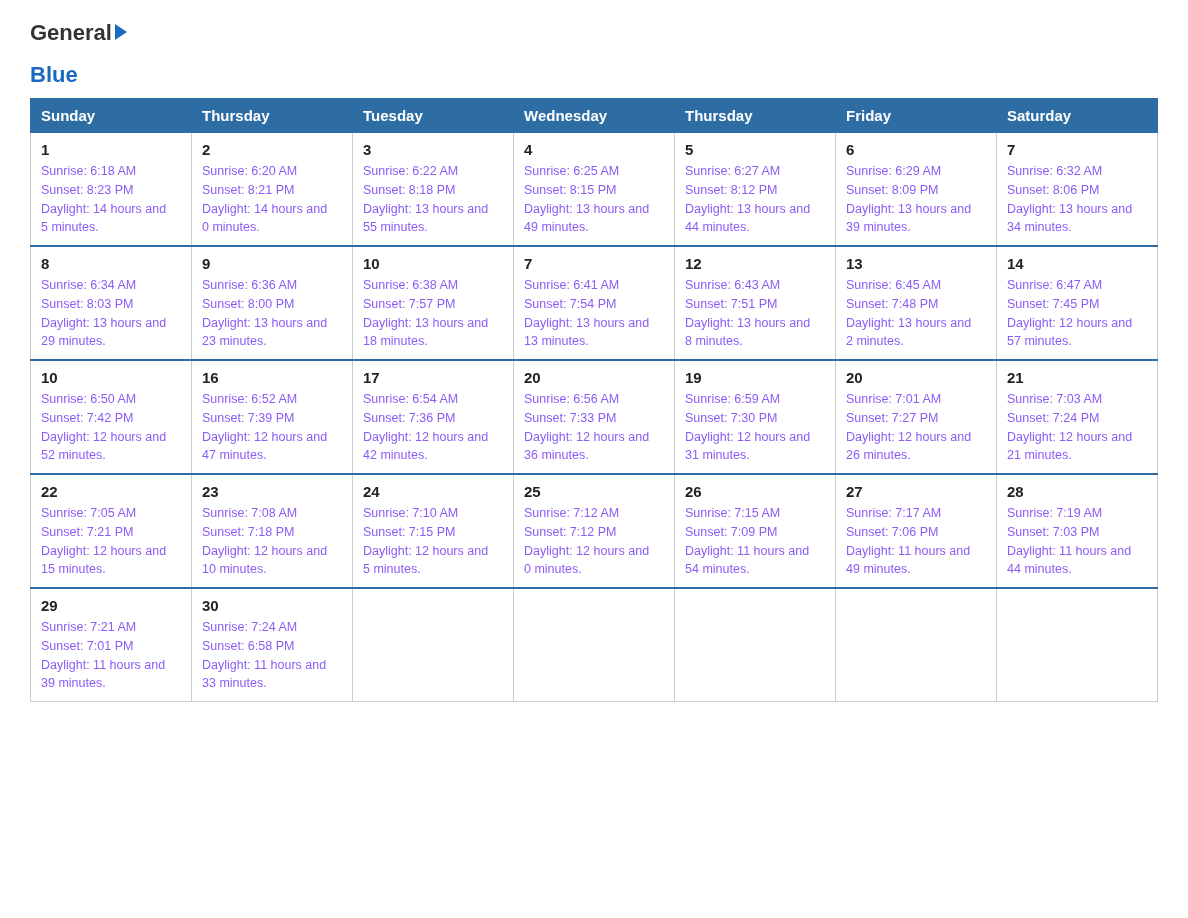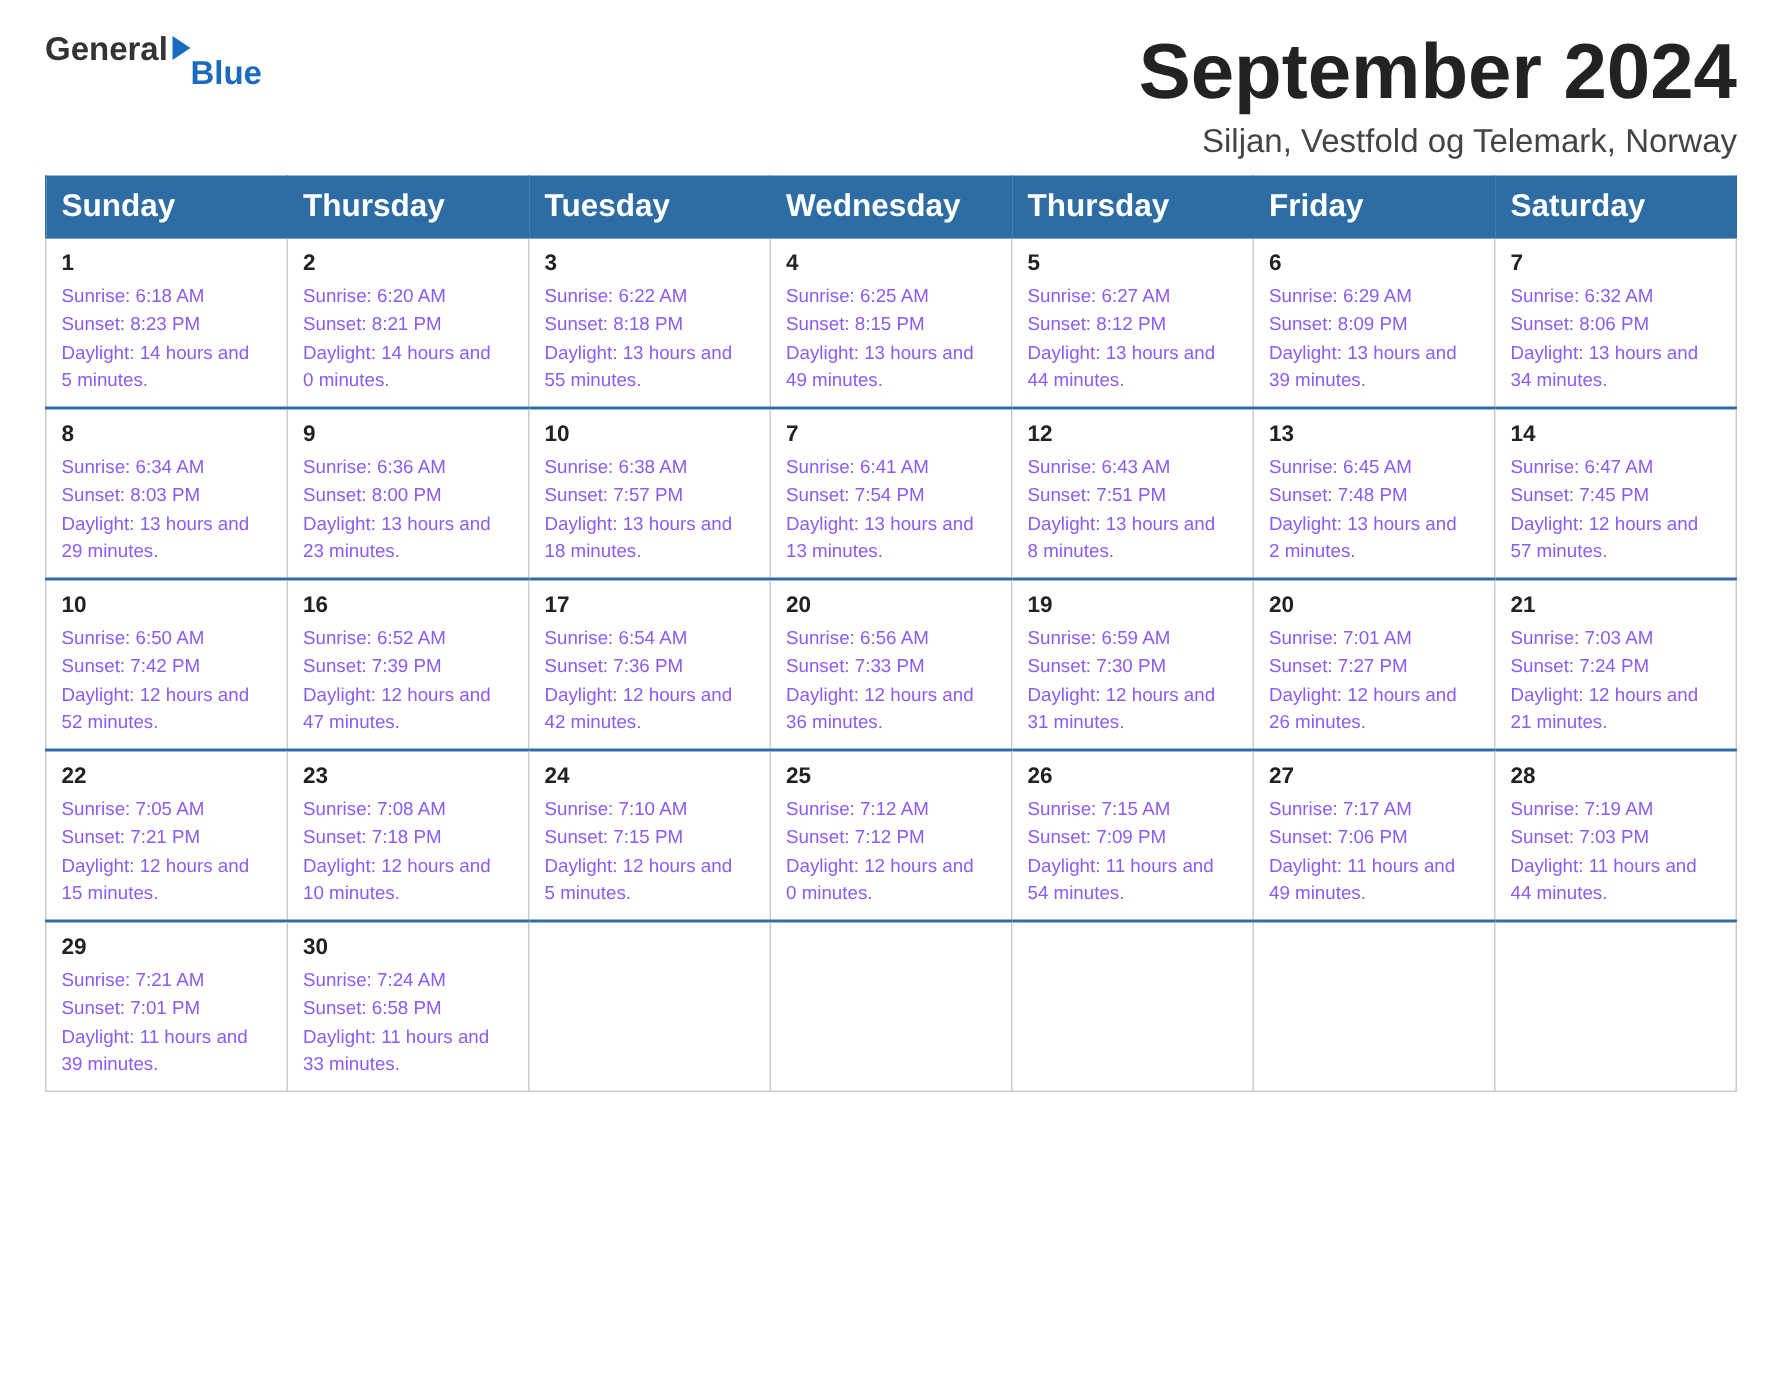--- a/index.html
+++ b/index.html
@@ -11,20 +11,21 @@
       min-height: 918px;
     }
     .header-row {
       display: flex;
       justify-content: space-between;
       align-items: flex-start;
       margin-bottom: 10px;
     }
     .logo {
       display: flex;
+      flex-direction: column;
       align-items: flex-start;
     }
     .logo-general {
       font-size: 22px;
       font-weight: bold;
       color: #333;
       display: flex;
       align-items: center;
     }
     .logo-blue-text {
@@ -62,21 +63,21 @@
       margin-top: 4px;
     }
     .calendar-table {
       width: 100%;
       border-collapse: collapse;
       margin-top: 10px;
     }
     .calendar-table th {
       background-color: #2e6da4;
       color: #fff;
-      font-size: 21px;
+      font-size: 15px;
       font-weight: bold;
       padding: 8px 10px;
       text-align: left;
       border: 1px solid #2e6da4;
     }
     .calendar-table td {
       vertical-align: top;
       padding: 8px 10px;
       border: 1px solid #ccc;
       font-size: 13px;
@@ -113,24 +114,20 @@
 
 <div class="header-row">
   <div class="logo">
     <div class="logo-line1">
       <span class="logo-general">General</span>
       <div class="logo-arrow"></div>
     </div>
     <div class="logo-blue-row">
       <span class="logo-blue-text">Blue</span>
     </div>
-  </div>
-  <div class="title-block">
-    <h1>September 2024</h1>
-    <h2>Siljan, Vestfold og Telemark, Norway</h2>
   </div>
 </div>
 
 <table class="calendar-table">
   <thead>
     <tr>
       <th>Sunday</th>
       <th>Thursday</th>
       <th>Tuesday</th>
       <th>Wednesday</th>

